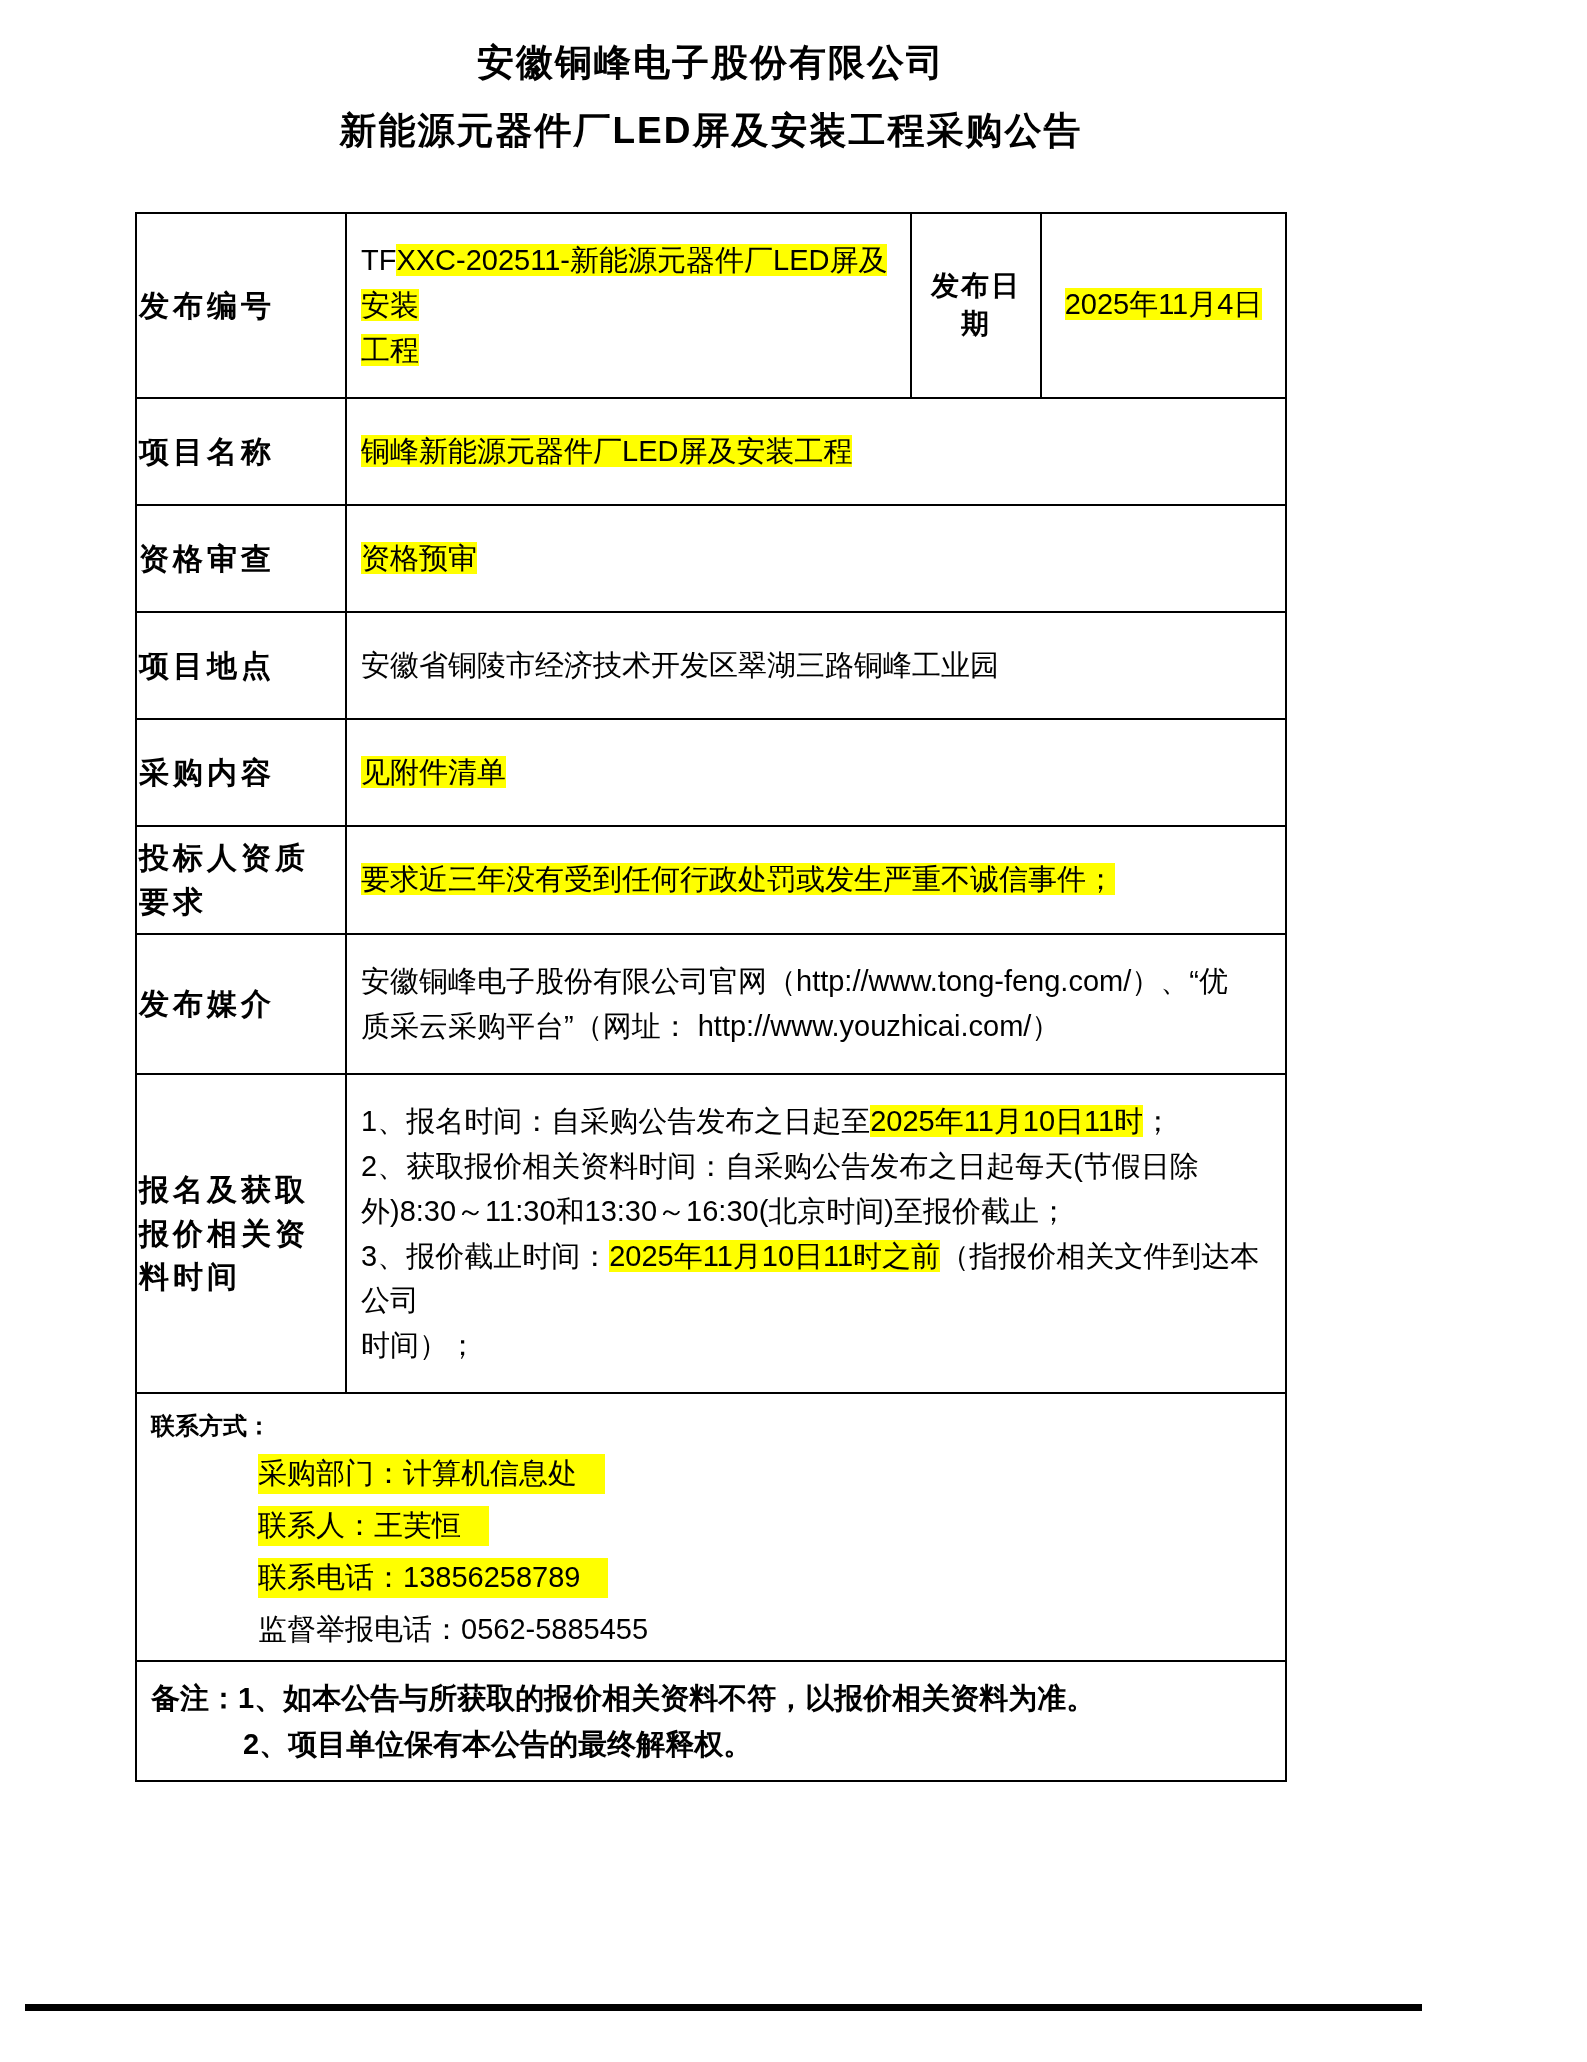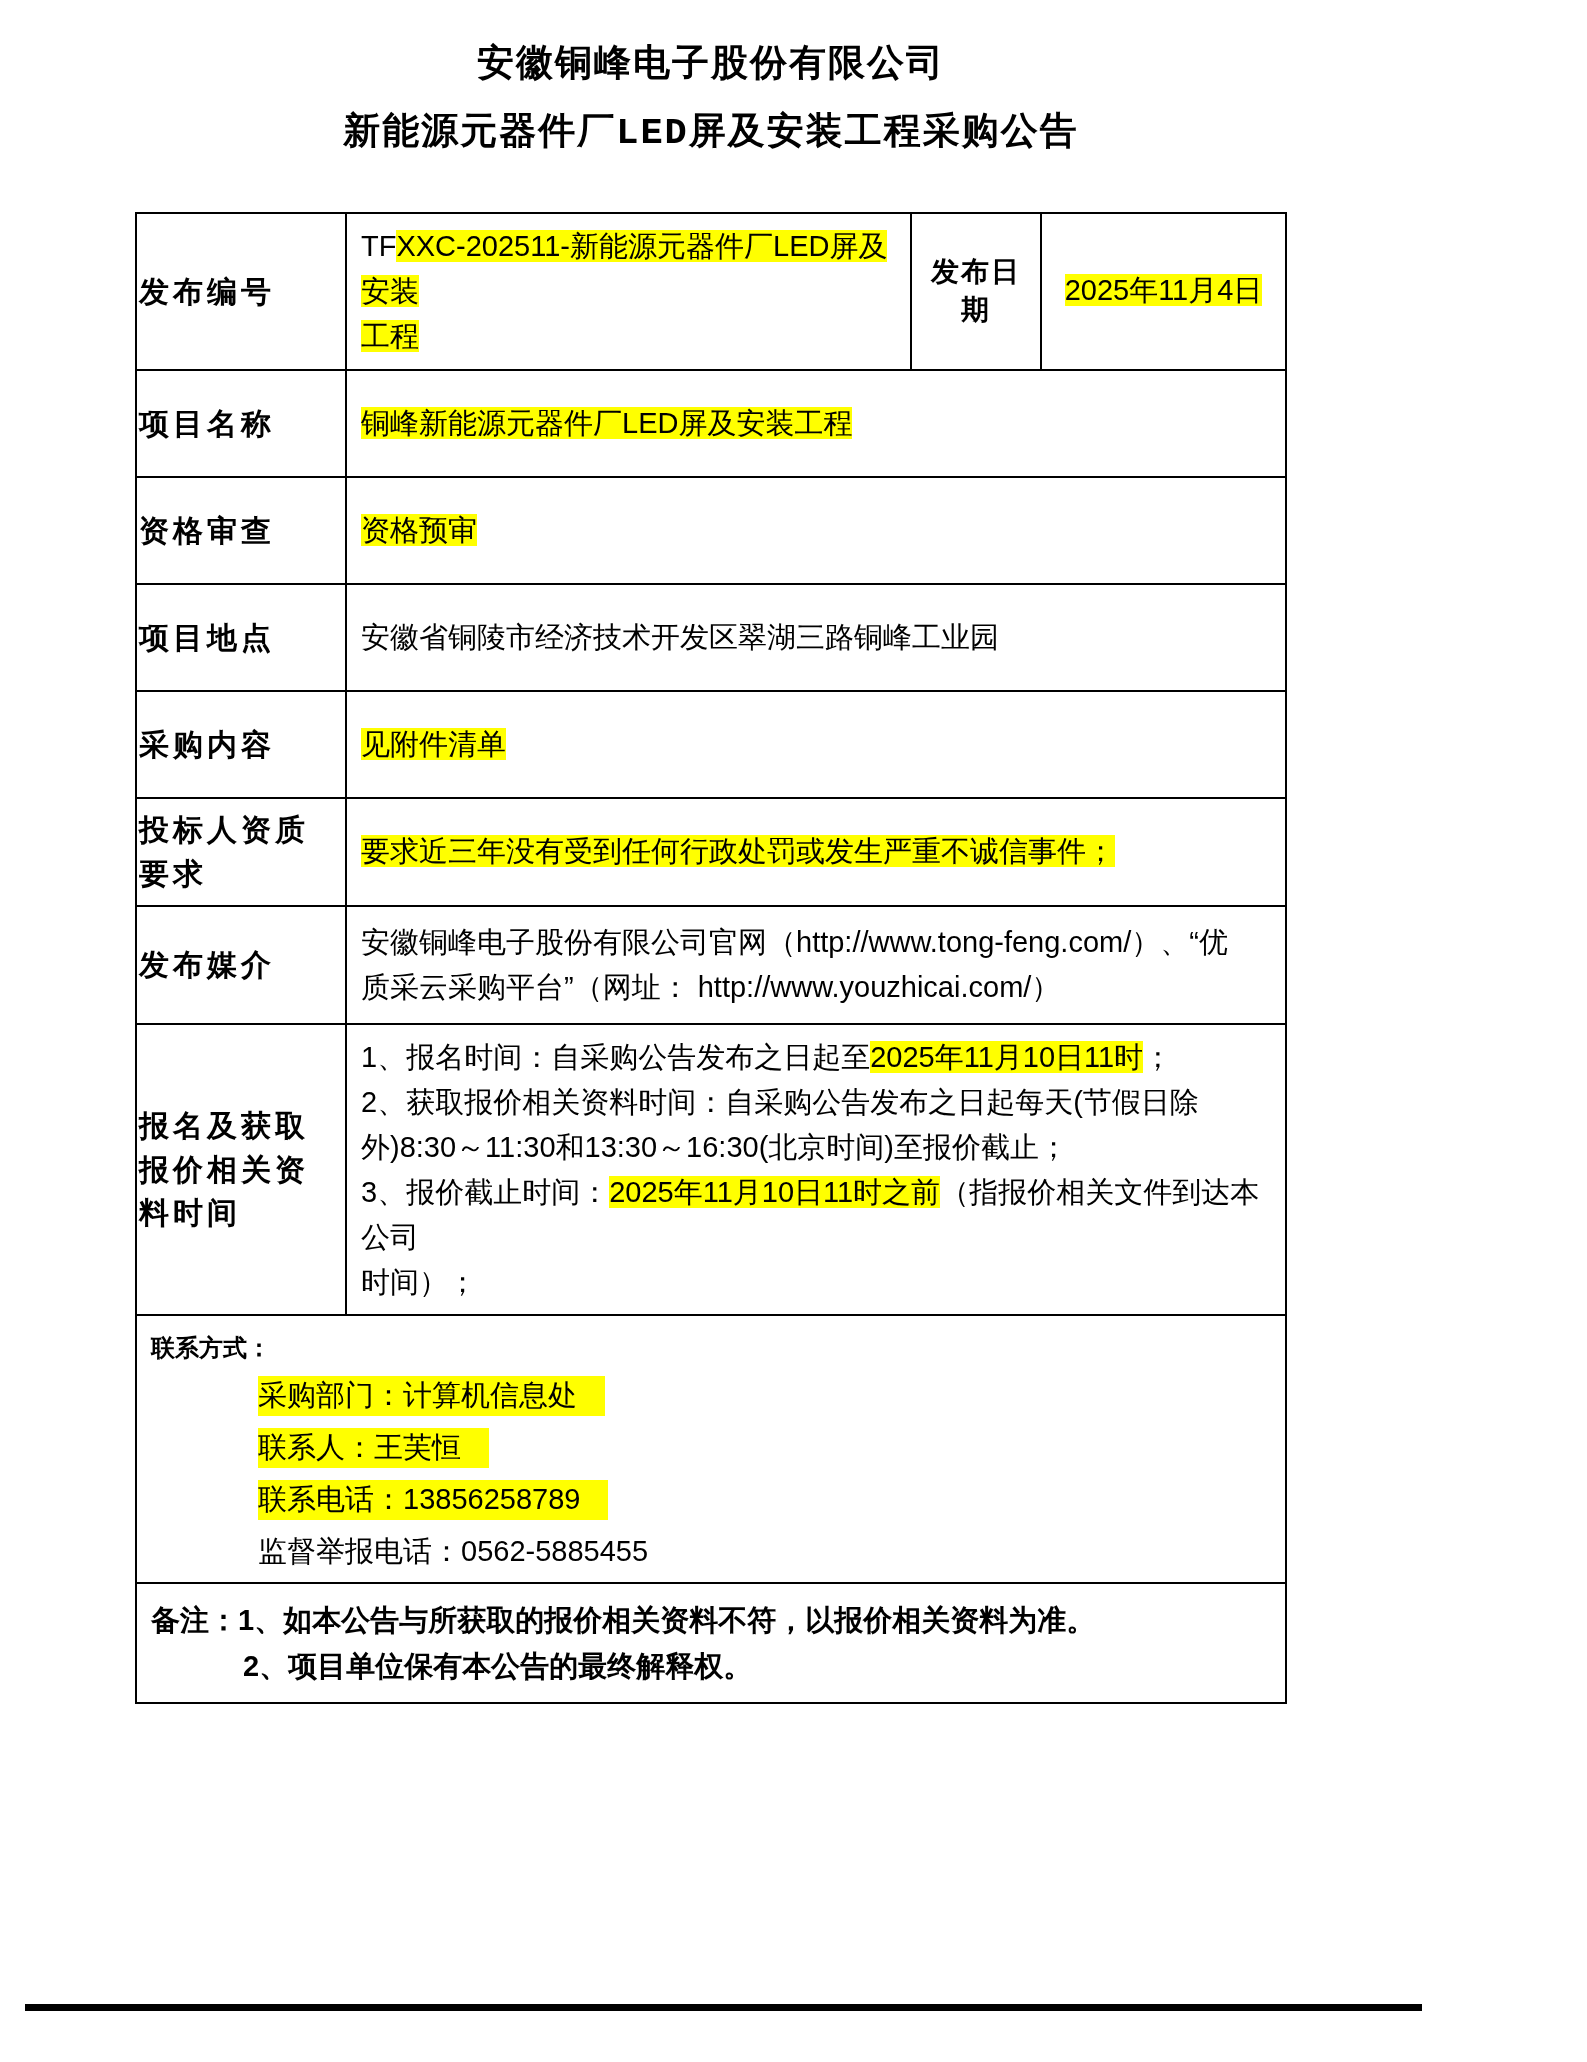--- a/index.html
+++ b/index.html
@@ -19,21 +19,21 @@
     overflow: hidden;
   }
   .title {
     text-align: center;
     font-weight: bold;
     font-size: 37px;
     letter-spacing: 2px;
     margin: 0;
   }
   .title-company { padding-top: 38px; }
-  .title-announcement { margin-top: 18px; font-family: Liberation Mono, monospace; }
+  .title-announcement { margin-top: 18px; }
 
   table.notice {
     width: 1150px;
     margin: 56px auto 0 auto;
     border-collapse: collapse;
     table-layout: fixed;
   }
   table.notice td {
     border: 2px solid var(--border);
     overflow: hidden;
@@ -62,21 +62,21 @@
     text-align: center;
     vertical-align: middle;
     font-weight: bold;
     font-size: 28px;
     letter-spacing: 2px;
     padding: 4px 18px;
   }
   td.value-cell {
     vertical-align: middle;
     font-size: 29px;
-    padding: 10px 14px;
+    padding: 24px 14px;
     line-height: 1.55;
   }
   td.date-value-cell {
     vertical-align: middle;
     text-align: center;
     font-size: 29px;
     padding: 4px 6px;
   }
   .hl { background: var(--hl); }
   .line { display: block; }

